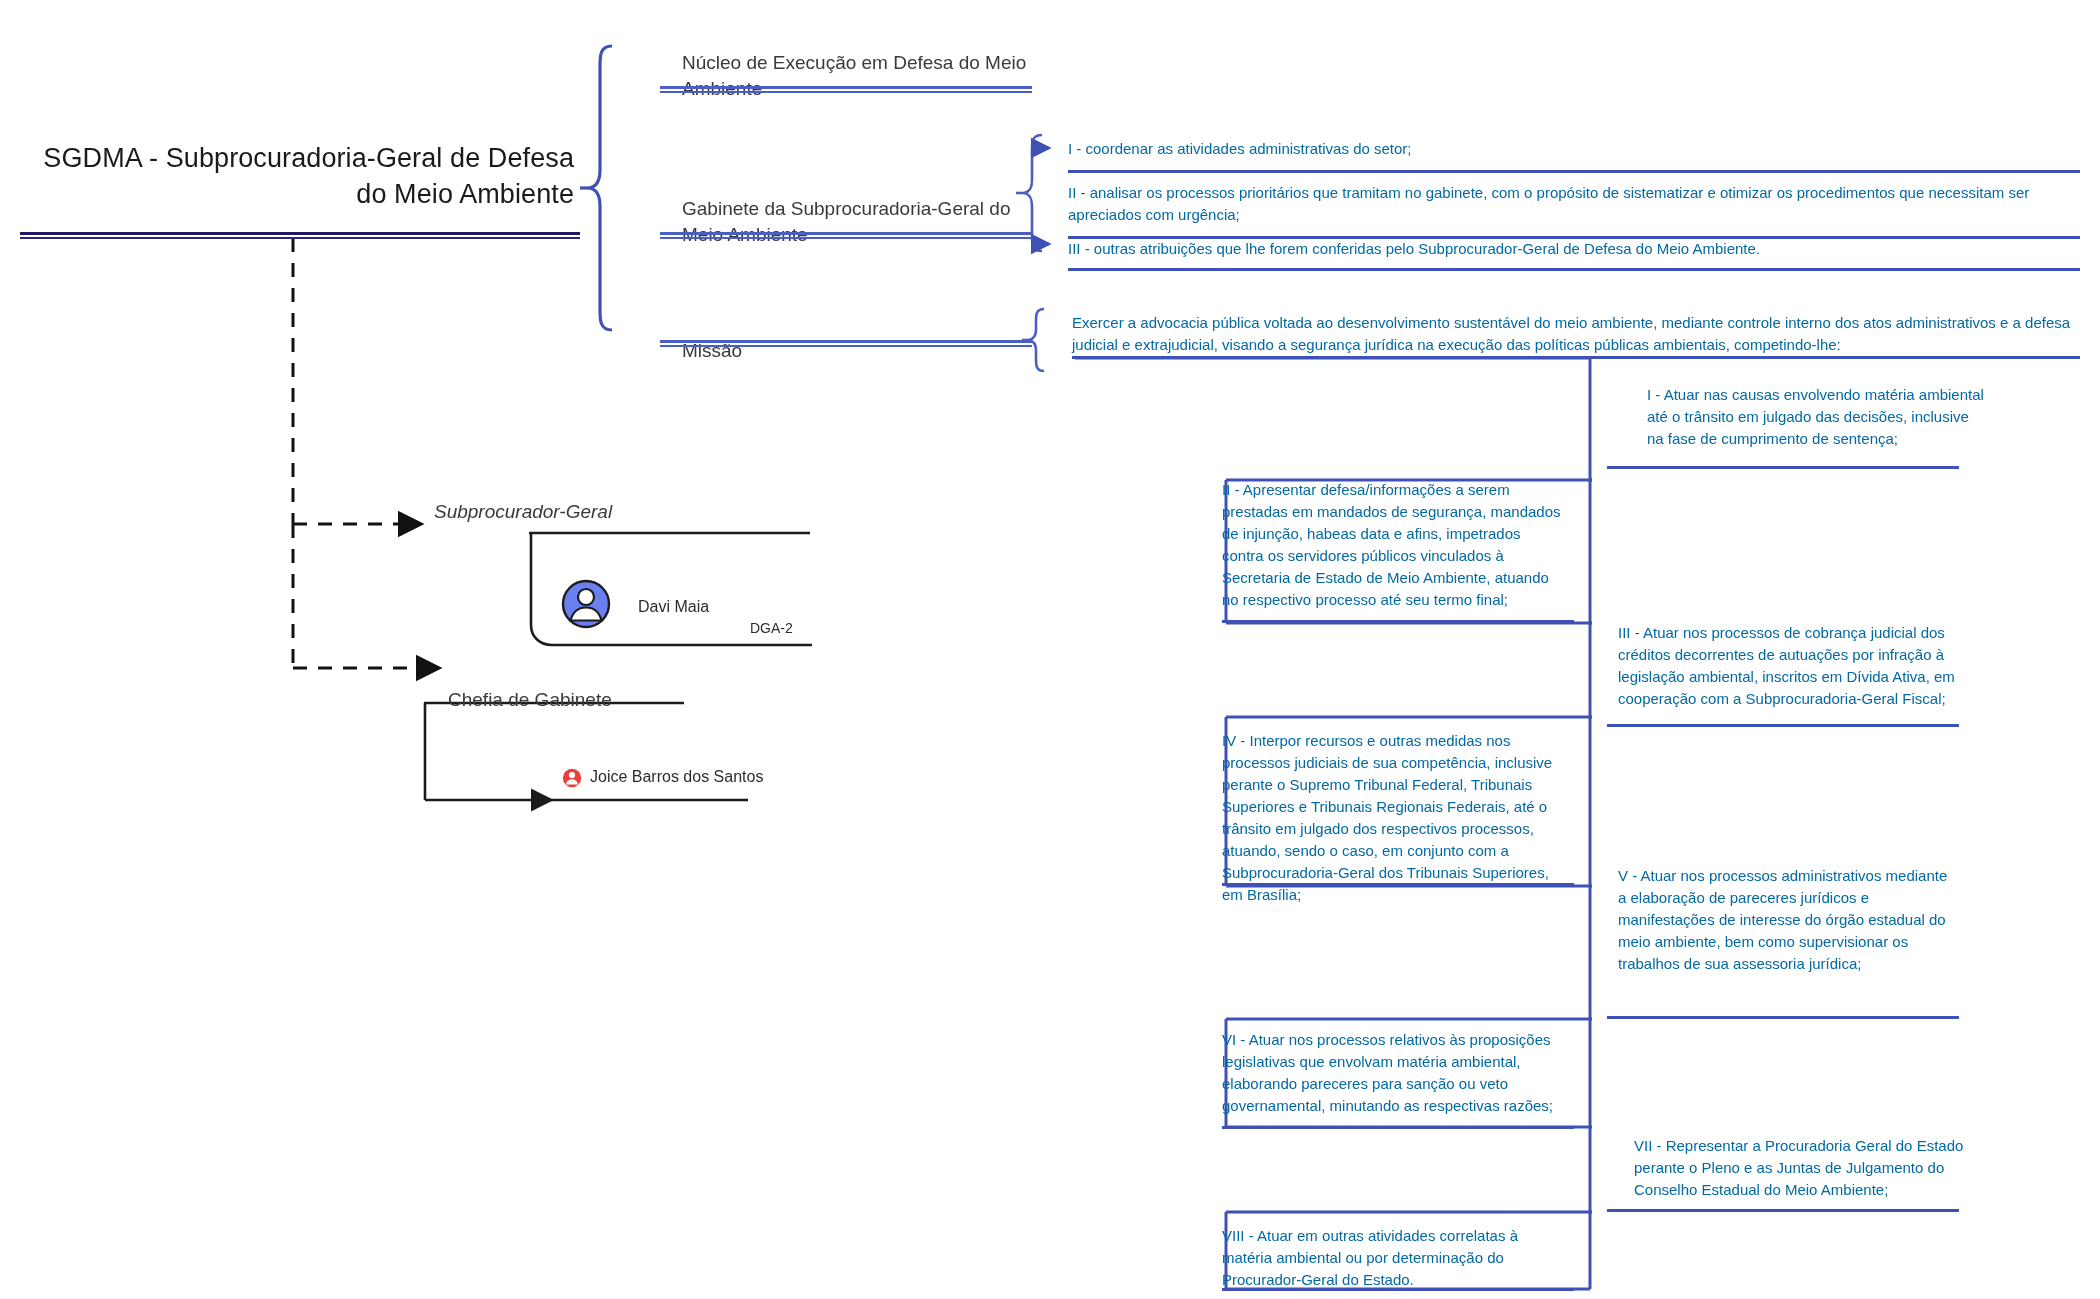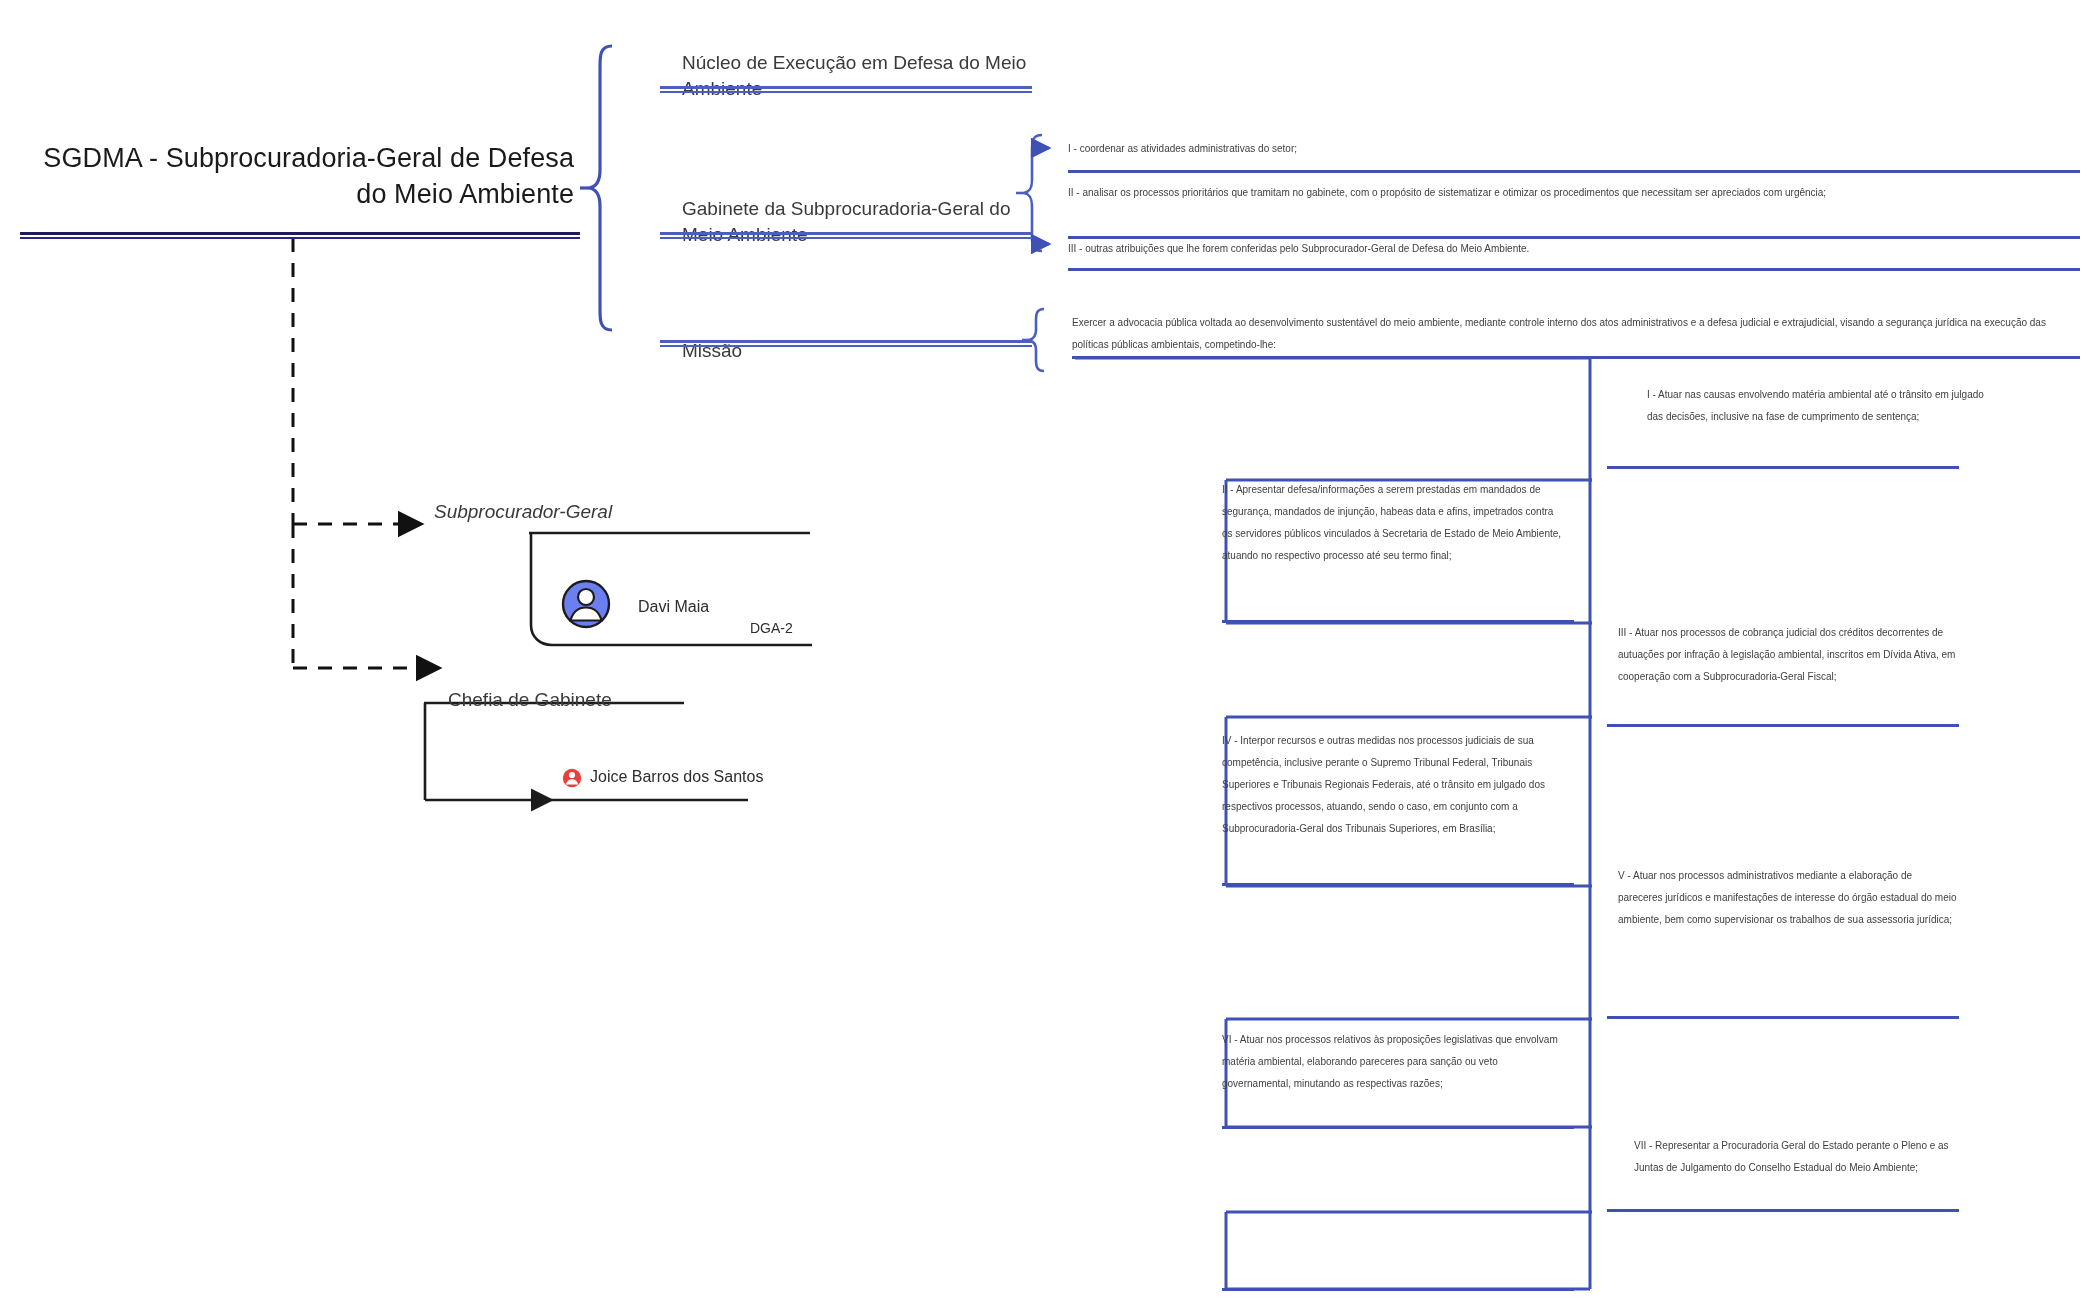--- a/index.html
+++ b/index.html
@@ -35,21 +35,21 @@
   .l2node { width: 372px; margin-top: 28px; }
   .l2node .lbl {
     font-size: 19px; line-height: 26px; color: #3a3a3a; padding-left: 22px;
   }
   .l2rule { position:absolute; left:0; width:372px; height:7px; }
   .l2rule .a { position:absolute; left:0; top:0; width:100%; height:2.5px; background:#4a5fc1; }
   .l2rule .b { position:absolute; left:0; top:4.5px; width:100%; height:2px; background:#4a5fc1; }
 
   
   .attr {
-    font-size: 10px; line-height: 22px; color: #404040;
+    font-size: 15px; line-height: 22px; color: #0369a1;
   }
   .attr-rule { position:absolute; height: 2.5px; background:#3f51b5; }
 
   
   .org-label {
     font-size: 19px; line-height: 24px; color: #3a3a3a;
   }
 
   .person-name { font-size: 16px; color: #2d2d2d; white-space: nowrap; }
   .role-code  { font-size: 14px; color: #2d2d2d; white-space: nowrap; }
@@ -231,20 +231,23 @@
   <div class="abs attr" style="left:1222px; top:730px; width:340px;">
     <span>IV - Interpor recursos e outras medidas nos processos judiciais de sua competência, inclusive perante o Supremo Tribunal Federal, Tribunais Superiores e Tribunais Regionais Federais, até o trânsito em julgado dos respectivos processos, atuando, sendo o caso, em conjunto com a Subprocuradoria-Geral dos Tribunais Superiores, em Brasília;</span>
   </div>
   <div class="attr-rule" style="left:1222px; top:883px; width:352px;"></div>
 
   <div class="abs attr" style="left:1222px; top:1029px; width:340px;">
     <span>VI - Atuar nos processos relativos às proposições legislativas que envolvam matéria ambiental, elaborando pareceres para sanção ou veto governamental, minutando as respectivas razões;</span>
   </div>
   <div class="attr-rule" style="left:1222px; top:1126px; width:352px;"></div>
 
+  <div class="abs attr" style="left:1222px; top:1225px; width:340px;">
+    <span>VIII - Atuar em outras atividades correlatas à matéria ambiental ou por determinação do Procurador-Geral do Estado.</span>
+  </div>
   <div class="attr-rule" style="left:1222px; top:1288px; width:352px;"></div>
 
   <div class="abs org-label" style="left:434px; top:500px;font-style:italic;">
     <span>Subprocurador-Geral</span>
   </div>
 
   <div class="avatar-wrap" style="left:560px; top:578px;">
     <svg width="52" height="52" viewBox="0 0 52 52">
       <circle cx="26" cy="26" r="23" fill="#6b7ff0" stroke="#1c1c1c" stroke-width="2.4"></circle>
       <circle cx="26" cy="19" r="8" fill="#ffffff" stroke="#1c1c1c" stroke-width="2.2"></circle>

